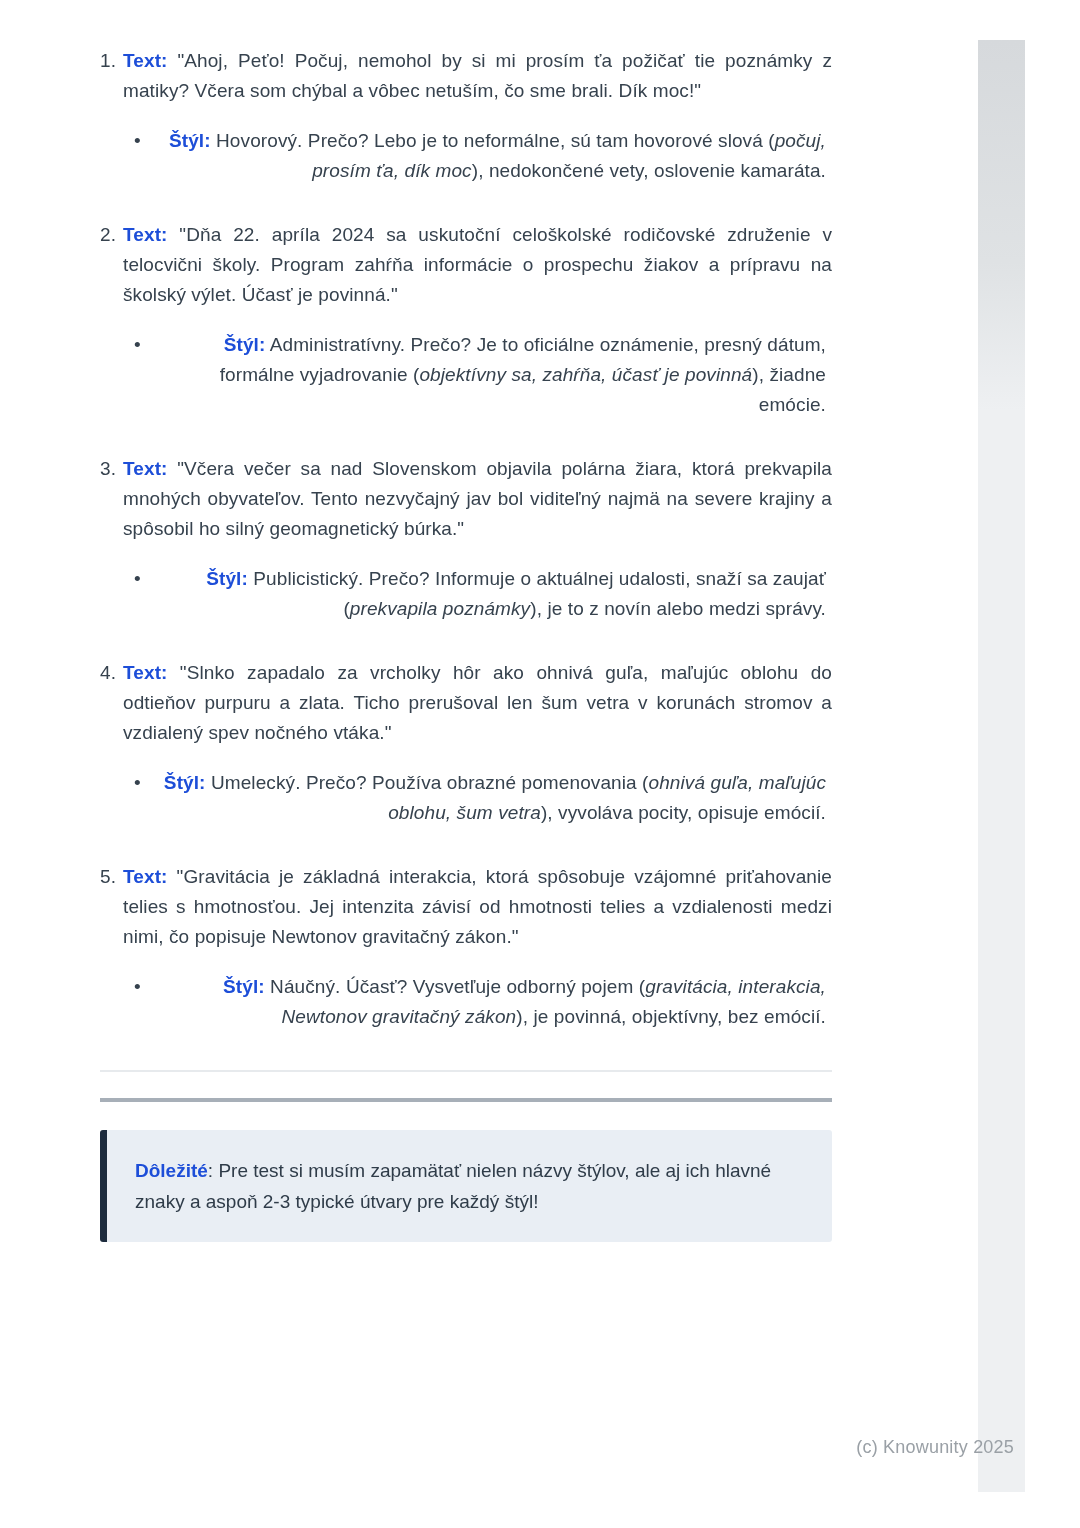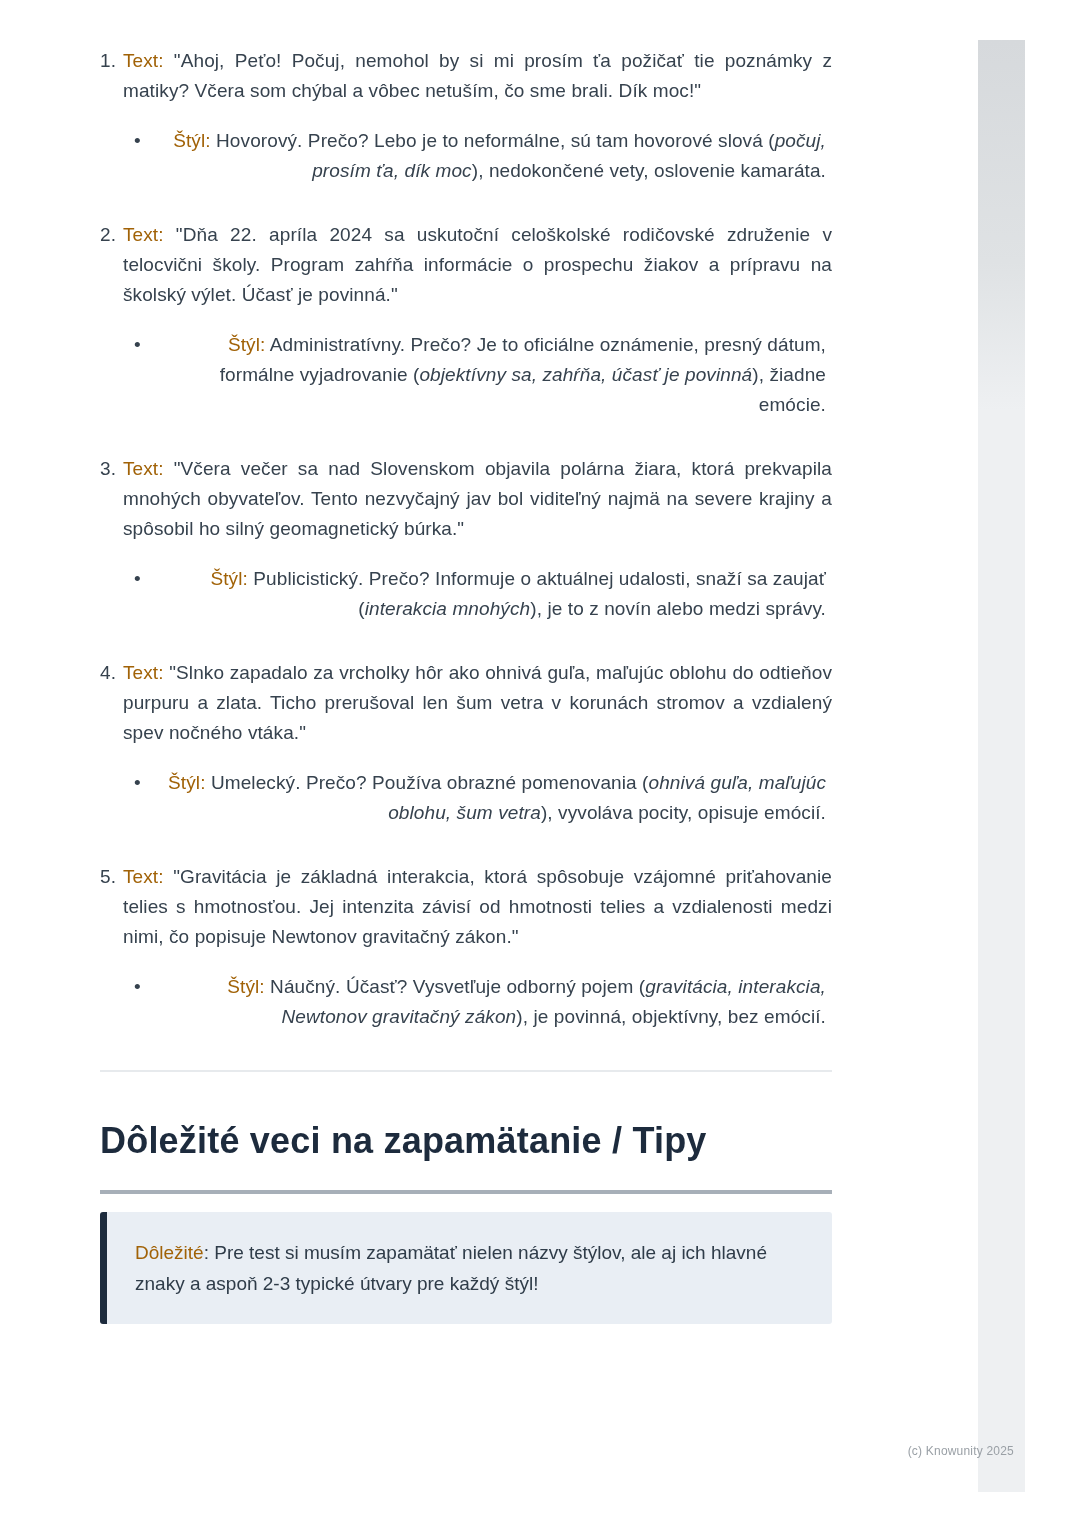--- a/index.html
+++ b/index.html
@@ -28,42 +28,42 @@
   .num {
     flex: 0 0 23px;
     color: #36424e;
   }
   .item-body { flex: 1 1 auto; min-width: 0; }
   .text { text-align: justify; }
   .bullets { list-style: none; margin-top: 20px; }
   .bullet { display: flex; margin-left: 11px; }
   .dot { flex: 0 0 23px; color: #36424e; }
   .bullet-text { flex: 1 1 auto; text-align: right; padding-right: 6px; }
-  .seg-b { font-weight: 400; color: #a16207; }
+  .seg-b { font-weight: 700; color: #1d4ed8; }
   .seg-i { font-style: italic; }
   .divider {
     border: none;
     border-top: 2px solid #e7eaed;
     margin-top: 38px;
   }
   .heading {
     margin-top: 46px;
     font-size: 36px;
     line-height: 46px;
     font-weight: 700;
     letter-spacing: 0.2px;
     color: #1d2b3d;
   }
   .heading-rule {
     margin-top: 26px;
     height: 4px;
     background: #a7afb8;
   }
   .callout {
-    margin-top: 18px;
+    margin-top: 28px;
     background: #e9eef4;
     border-left: 7px solid #1d2b3d;
     border-radius: 3px;
     padding: 25px 30px 25px 28px;
     font-size: 19px;
     line-height: 31px;
     color: #2f3c49;
   }
   .scrollbar {
     position: absolute;
@@ -75,21 +75,21 @@
   }
   .scroll-thumb {
     width: 100%;
     height: 370px;
     background: linear-gradient(180deg, #d6d9dc 0%, #dfe2e4 60%, #eef0f2 100%);
   }
   .footer-credit {
     position: absolute;
     right: 66px;
     bottom: 70px;
-    font-size: 12px;
+    font-size: 18px;
     color: #9aa0a6;
     letter-spacing: 0.2px;
     z-index: 2;
   }
 </style>
 </head>
 <body>
 
 <div class="page">
 
@@ -123,21 +123,21 @@
         </div>
       </div>
 
       <div class="item">
         <span class="num">3.</span>
         <div class="item-body">
           <p class="text"><span class="seg-b">Text:</span><span> "Včera večer sa nad Slovenskom objavila polárna žiara, ktorá prekvapila mnohých obyvateľov. Tento nezvyčajný jav bol viditeľný najmä na severe krajiny a spôsobil ho silný geomagnetický búrka."</span></p>
           <div class="bullets">
             <div class="bullet">
               <span class="dot">•</span>
-              <p class="bullet-text"><span class="seg-b">Štýl:</span><span> Publicistický. Prečo? Informuje o aktuálnej udalosti, snaží sa zaujať (</span><span class="seg-i">interakcia mnohých</span><span>), je to z novín alebo medzi správy.</span></p>
+              <p class="bullet-text"><span class="seg-b">Štýl:</span><span> Publicistický. Prečo? Informuje o aktuálnej udalosti, snaží sa zaujať (</span><span class="seg-i">prekvapila poznámky</span><span>), je to z novín alebo medzi správy.</span></p>
             </div>
           </div>
         </div>
       </div>
 
       <div class="item">
         <span class="num">4.</span>
         <div class="item-body">
           <p class="text"><span class="seg-b">Text:</span><span> "Slnko zapadalo za vrcholky hôr ako ohnivá guľa, maľujúc oblohu do odtieňov purpuru a zlata. Ticho prerušoval len šum vetra v korunách stromov a vzdialený spev nočného vtáka."</span></p>
           <div class="bullets">
@@ -159,21 +159,20 @@
               <p class="bullet-text"><span class="seg-b">Štýl:</span><span> Náučný. Účasť? Vysvetľuje odborný pojem (</span><span class="seg-i">gravitácia, interakcia, Newtonov gravitačný zákon</span><span>), je povinná, objektívny, bez emócií.</span></p>
             </div>
           </div>
         </div>
       </div>
 
     </div>
 
     <hr class="divider">
 
-    <h1 class="heading">Dôležité veci na zapamätanie / Tipy</h1>
 
     <div class="heading-rule"></div>
 
     <div class="callout">
       <p class="callout-text"><span class="seg-b">Dôležité</span><span>: Pre test si musím zapamätať nielen názvy štýlov, ale aj ich hlavné znaky a aspoň 2-3 typické útvary pre každý štýl!</span></p>
     </div>
 
   </main>
 
   <div class="scrollbar">

